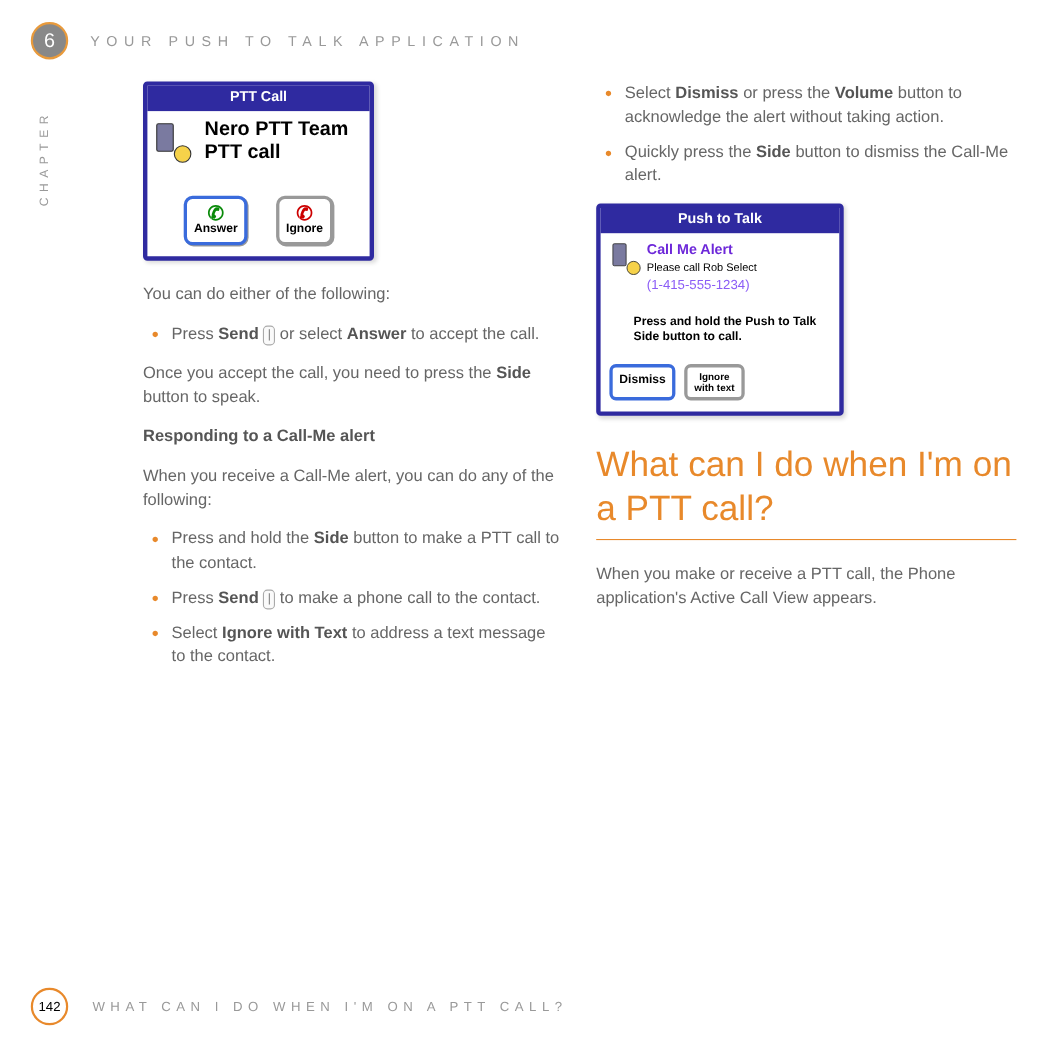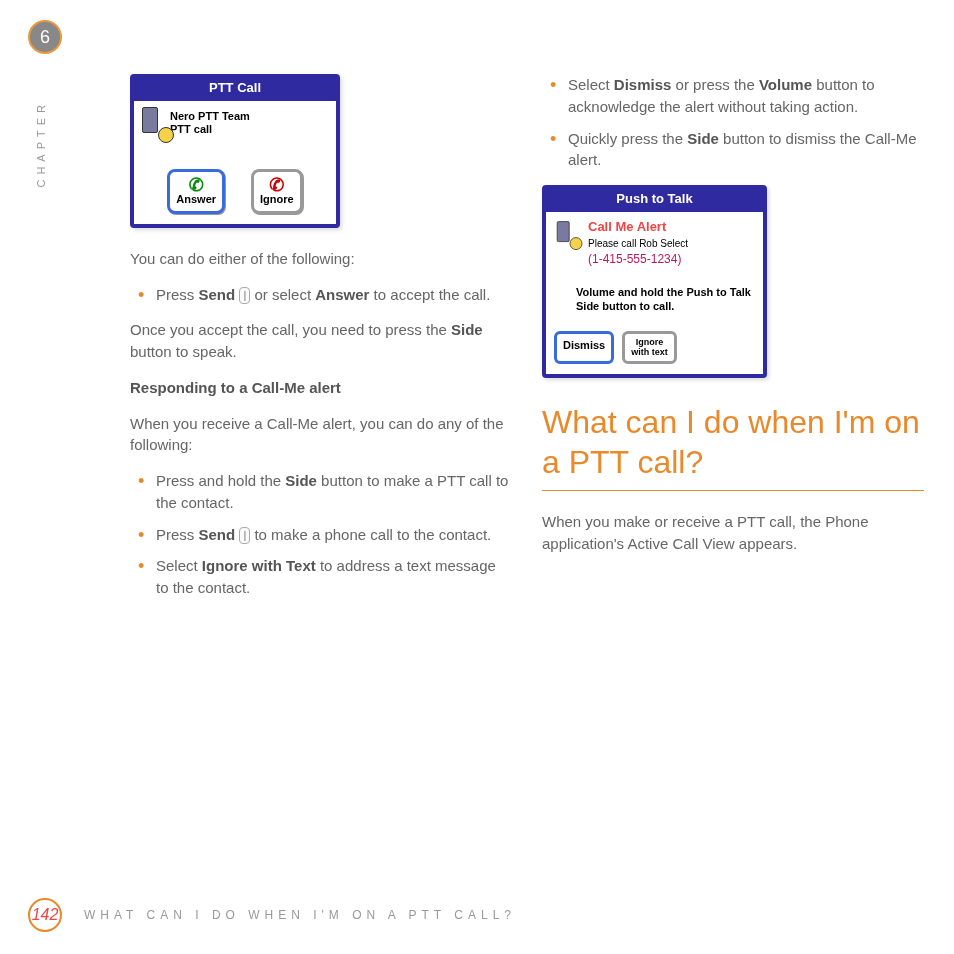--- a/index.html
+++ b/index.html
@@ -110,23 +110,23 @@
     font-size: 13px;
     padding: 1px 0 3px 0;
   }
   .mockup-body {
     padding: 6px 8px 10px 8px;
     color: #000;
   }
   .ptt-top {
     display: flex;
     align-items: center;
-    gap: 0;
-    font-weight: bold;
-    font-size: 11px;
+    gap: 16px;
+    font-weight: bold;
+    font-size: 18px;
     line-height: 1.15;
     margin-bottom: 30px;
   }
   .ptt-top .txt { display: flex; flex-direction: column; }
   .phone-ico {
     width: 28px; height: 32px; position: relative;
   }
   .phone-ico .body { width: 16px; height: 26px; background:#7a7aa0; border:1px solid #333; border-radius:2px; }
   .phone-ico .face { position:absolute; right:-4px; bottom:-4px; width:16px; height:16px; background:#f6d24a; border:1px solid #333; border-radius:50%; }
   .mockup-buttons { display: flex; justify-content: center; gap: 26px; }
@@ -141,53 +141,54 @@
     color: #000;
     min-width: 50px;
     box-shadow: 1px 1px 0 #999;
   }
   .mbtn.gray { border-color: #999; }
   .ph-green { color:#0a8a0a; font-size:18px; line-height:14px; }
   .ph-red { color:#c00; font-size:18px; line-height:14px; }
 
   .mockup.small { width: 225px; font-size: 12px; }
   .callme-hdr { display:flex; gap:6px; align-items:flex-start; }
-  .callme-hdr .t1 { font-weight:bold; font-size:13px; color:#ef4444; }
+  .callme-hdr .t1 { font-weight:bold; font-size:13px; color:#6d28d9; }
   .callme-hdr .t2 { font-size:10px; color:#000; }
-  .callme-hdr .t3 { font-size:12px; color:#be185d; }
+  .callme-hdr .t3 { font-size:12px; color:#8b5cf6; }
   .push-msg { font-weight:bold; font-size:11px; color:#000; margin:16px 0 18px 22px; line-height:1.3; }
   .small-row { display:flex; gap:8px; }
   .sbtn { border:3px solid #3a6bdc; border-radius:6px; padding:4px 6px; font-size:11px; font-weight:bold; color:#000; background:#fff; }
   .sbtn.g { border-color:#999; font-size:9px; line-height:1.05; text-align:center; }
 
   .footer {
     position: absolute;
     bottom: 22px;
     left: 28px;
     display: flex;
     align-items: center;
     gap: 22px;
   }
   .page-badge {
     width: 34px; height: 34px; border-radius:50%;
     border: 2px solid #e8892b;
     display:flex; align-items:center; justify-content:center;
-    font-size: 16px; color:#ef4444; background:#fff;font-style:italic;
+    font-size: 12px; color:#000000; background:#fff;
   }
   .footer-text {
     letter-spacing: 5px;
     font-size: 12px;
     color: #999;
   }
 </style>
 </head>
 <body>
 
 <div class="header">
   <div class="chapter-badge">6</div>
+  <div class="header-title">YOUR PUSH TO TALK APPLICATION</div>
 </div>
 
 <div class="chapter-label">CHAPTER</div>
 
 <div class="content">
   <div class="col">
 
     <div class="mockup">
       <div class="mockup-title">PTT Call</div>
       <div class="mockup-body">
@@ -258,21 +259,21 @@
           <div class="phone-ico" style="transform:scale(0.8);">
             <div class="body"></div>
               <div class="face"></div>
           </div>
           <div>
             <div class="t1">Call Me Alert</div>
             <div class="t2">Please call Rob Select</div>
             <div class="t3">(1-415-555-1234)</div>
           </div>
         </div>
-        <div class="push-msg">Volume and hold the Push to Talk Side button to call.</div>
+        <div class="push-msg">Press and hold the Push to Talk Side button to call.</div>
         <div class="small-row">
           <div class="sbtn">Dismiss</div>
           <div class="sbtn g">
             <div>Ignore</div>
             <div>with text</div>
           </div>
         </div>
       </div>
     </div>
 

